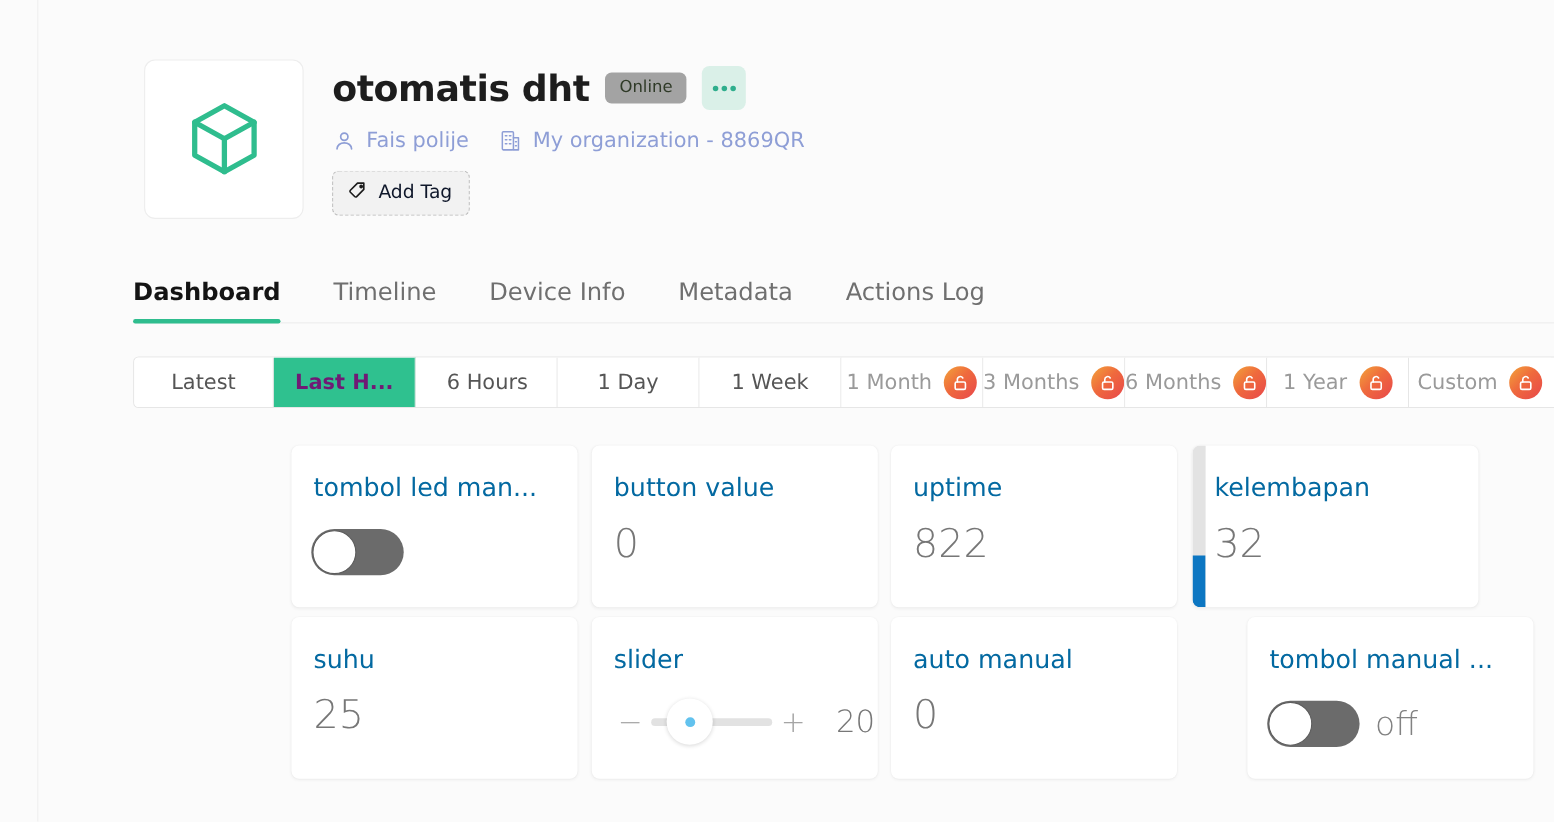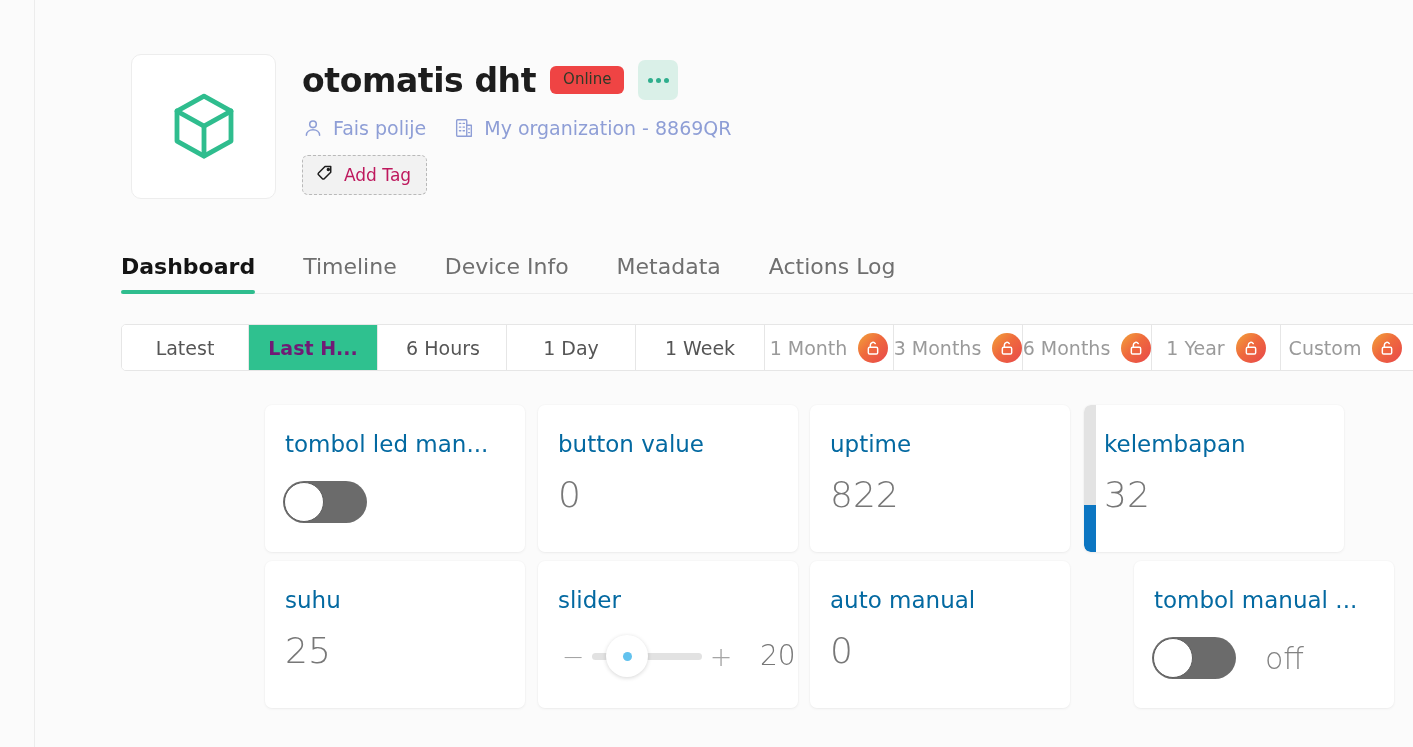--- a/index.html
+++ b/index.html
@@ -65,21 +65,21 @@
     height: 44px;
   }
   .device-title {
     font-size: 33px;
     font-weight: 700;
     color: #1d1d1d;
     letter-spacing: -0.4px;
     line-height: 1;
   }
   .status-badge {
-    background: #ef4444;
+    background: #a3a3a3;
     color: #2f3a27;
     font-size: 15px;
     padding: 6px 13px 7px;
     border-radius: 6px;
     line-height: 1;
     font-weight: 400;
   }
   .more-btn {
     width: 40px; height: 40px;
     background: #daf0e8;
@@ -121,21 +121,21 @@
   .tag-btn {
     margin-top: 16px;
     display: inline-flex;
     align-items: center;
     gap: 9px;
     background: #f2f2f2;
     border: 1px dashed #b9b9b9;
     border-radius: 6px;
     padding: 7px 15px 8px 13px;
     font-size: 17px;
-    color: #be185d;
+    color: #0f172a;
     cursor: pointer;
     font-family: inherit;
   }
 
   
   .tabs {
     position: absolute;
     left: 86px; top: 238px;
     width: 1292px;
     display: flex;
@@ -243,21 +243,21 @@
     font-weight: 300;
     line-height: 1;
   }
 
   
   .toggle-wrap {
     position: absolute;
     left: 18px; top: 76px;
     display: flex;
     align-items: center;
-    gap: 29px;
+    gap: 14px;
   }
   .toggle {
     width: 84px; height: 42px;
     background: #6b6b6b;
     border-radius: 21px;
     position: relative;
     cursor: pointer;
     flex: none;
   }
   .toggle .knob {

